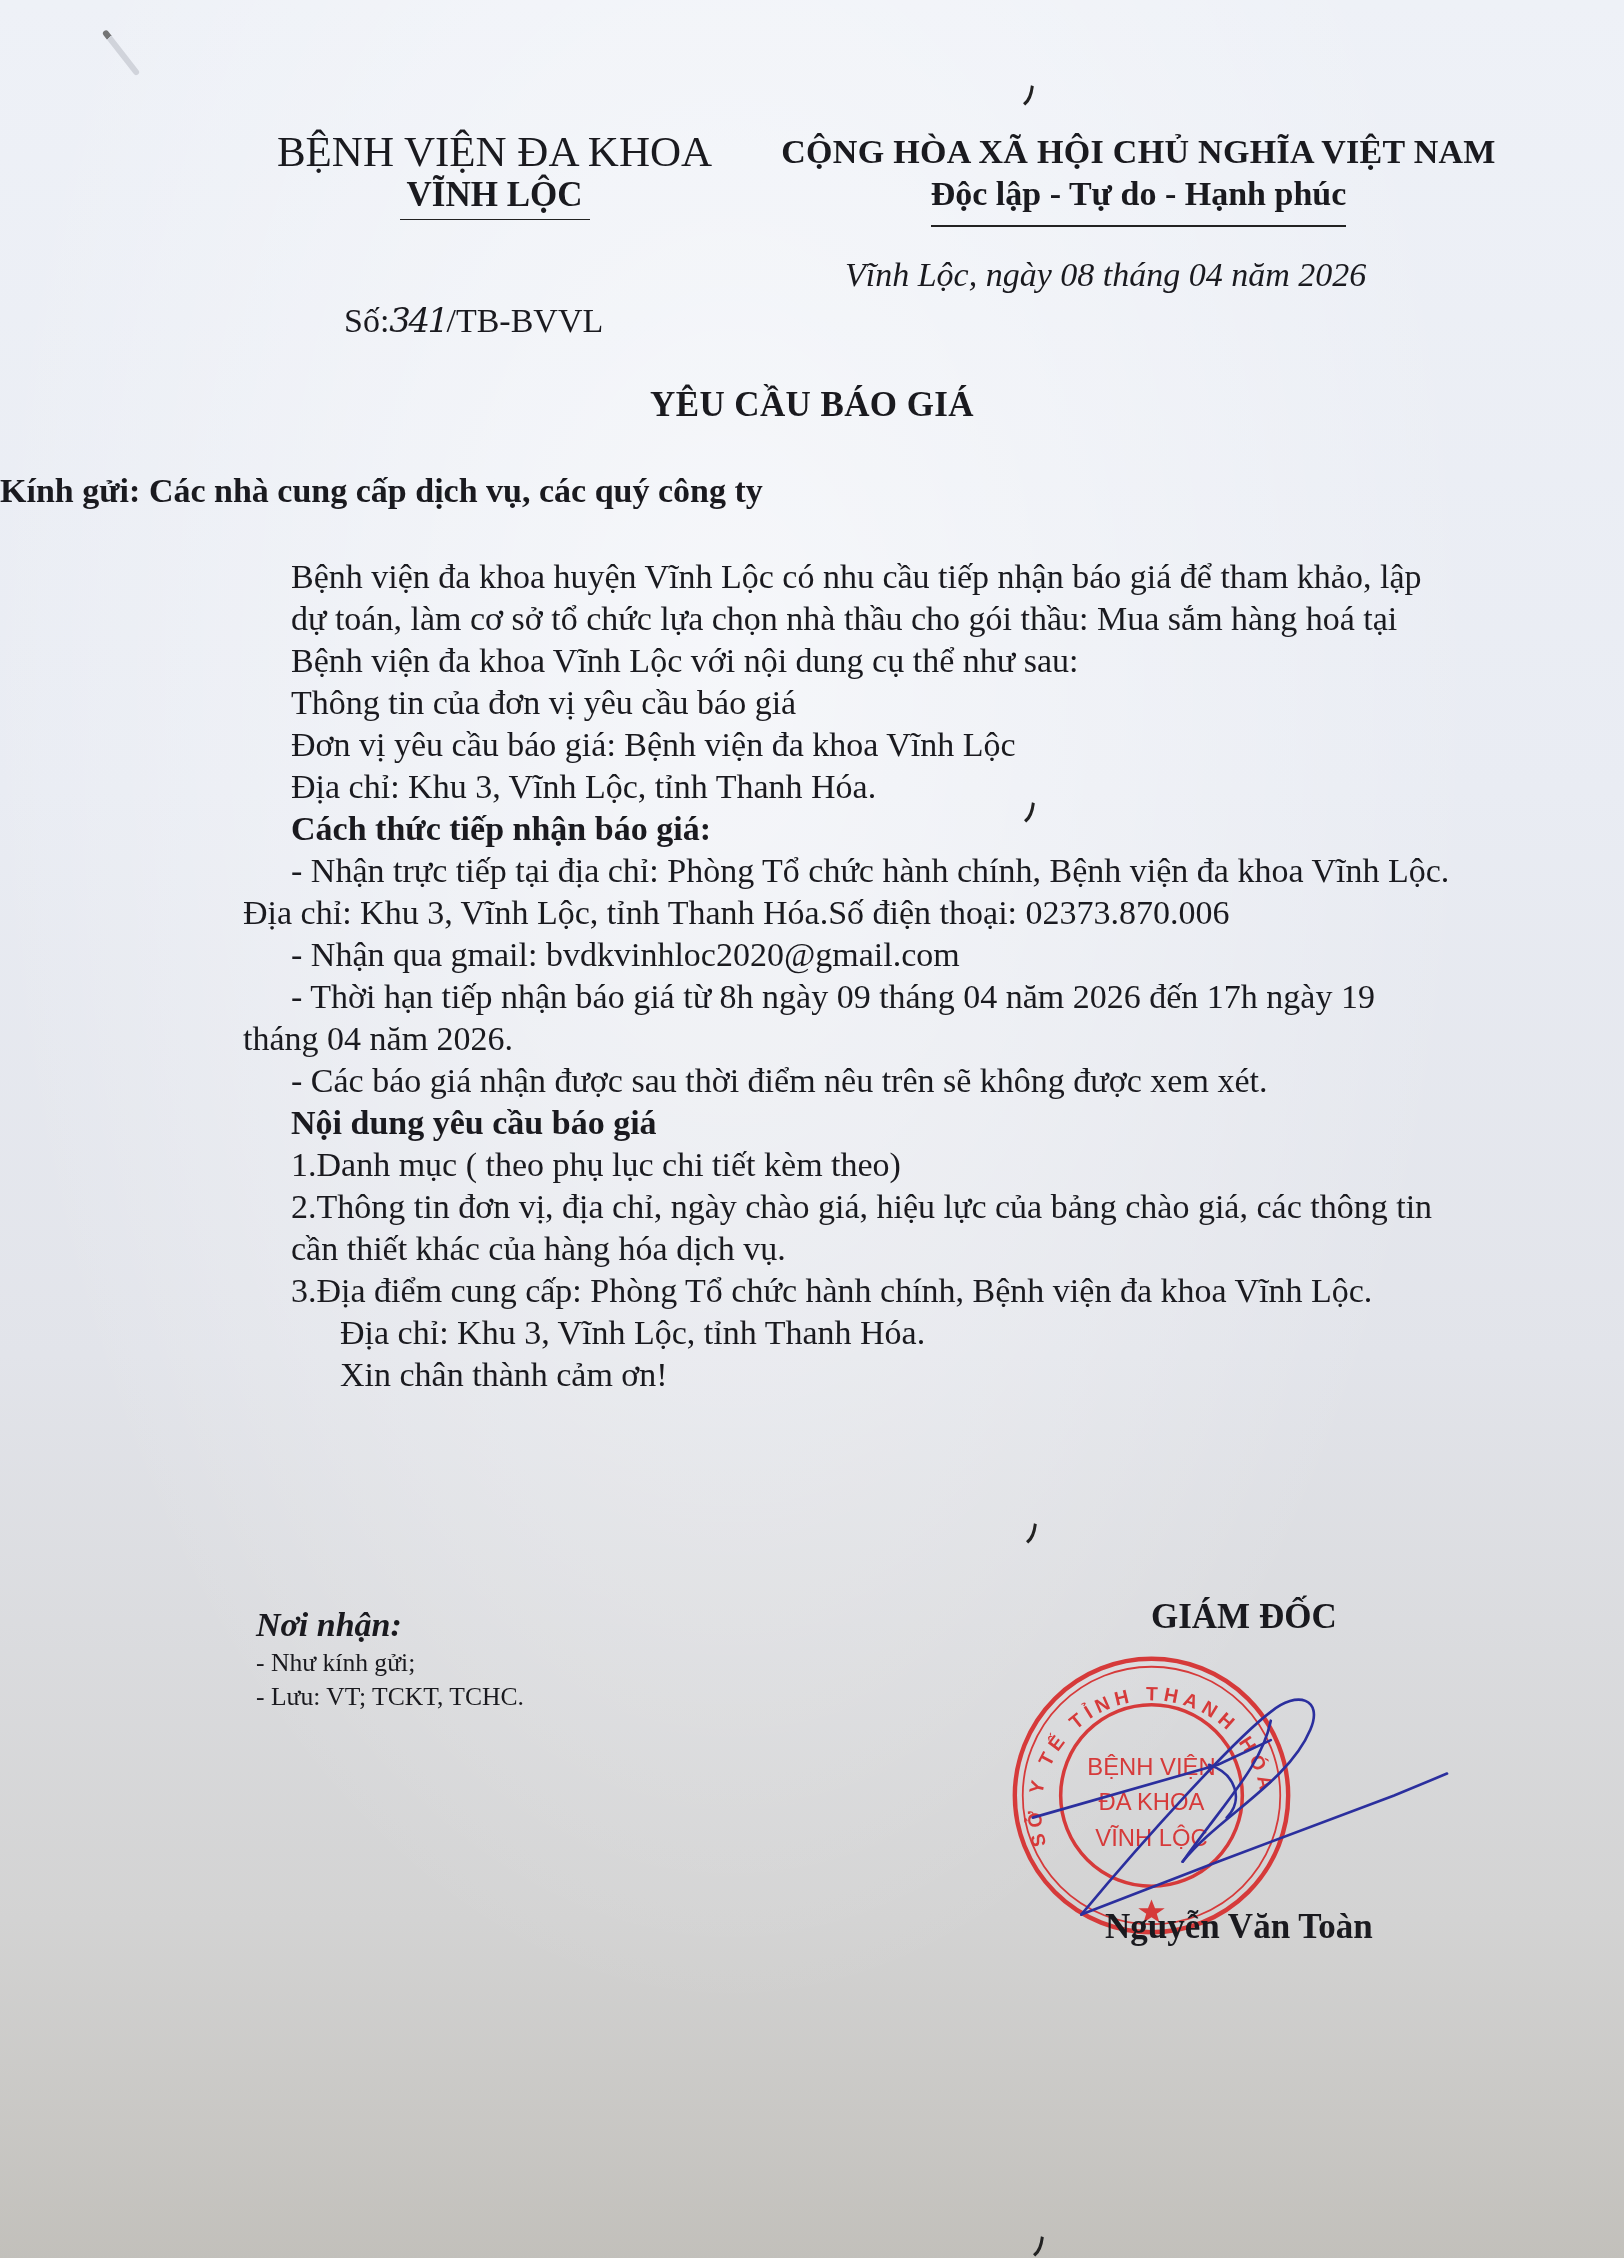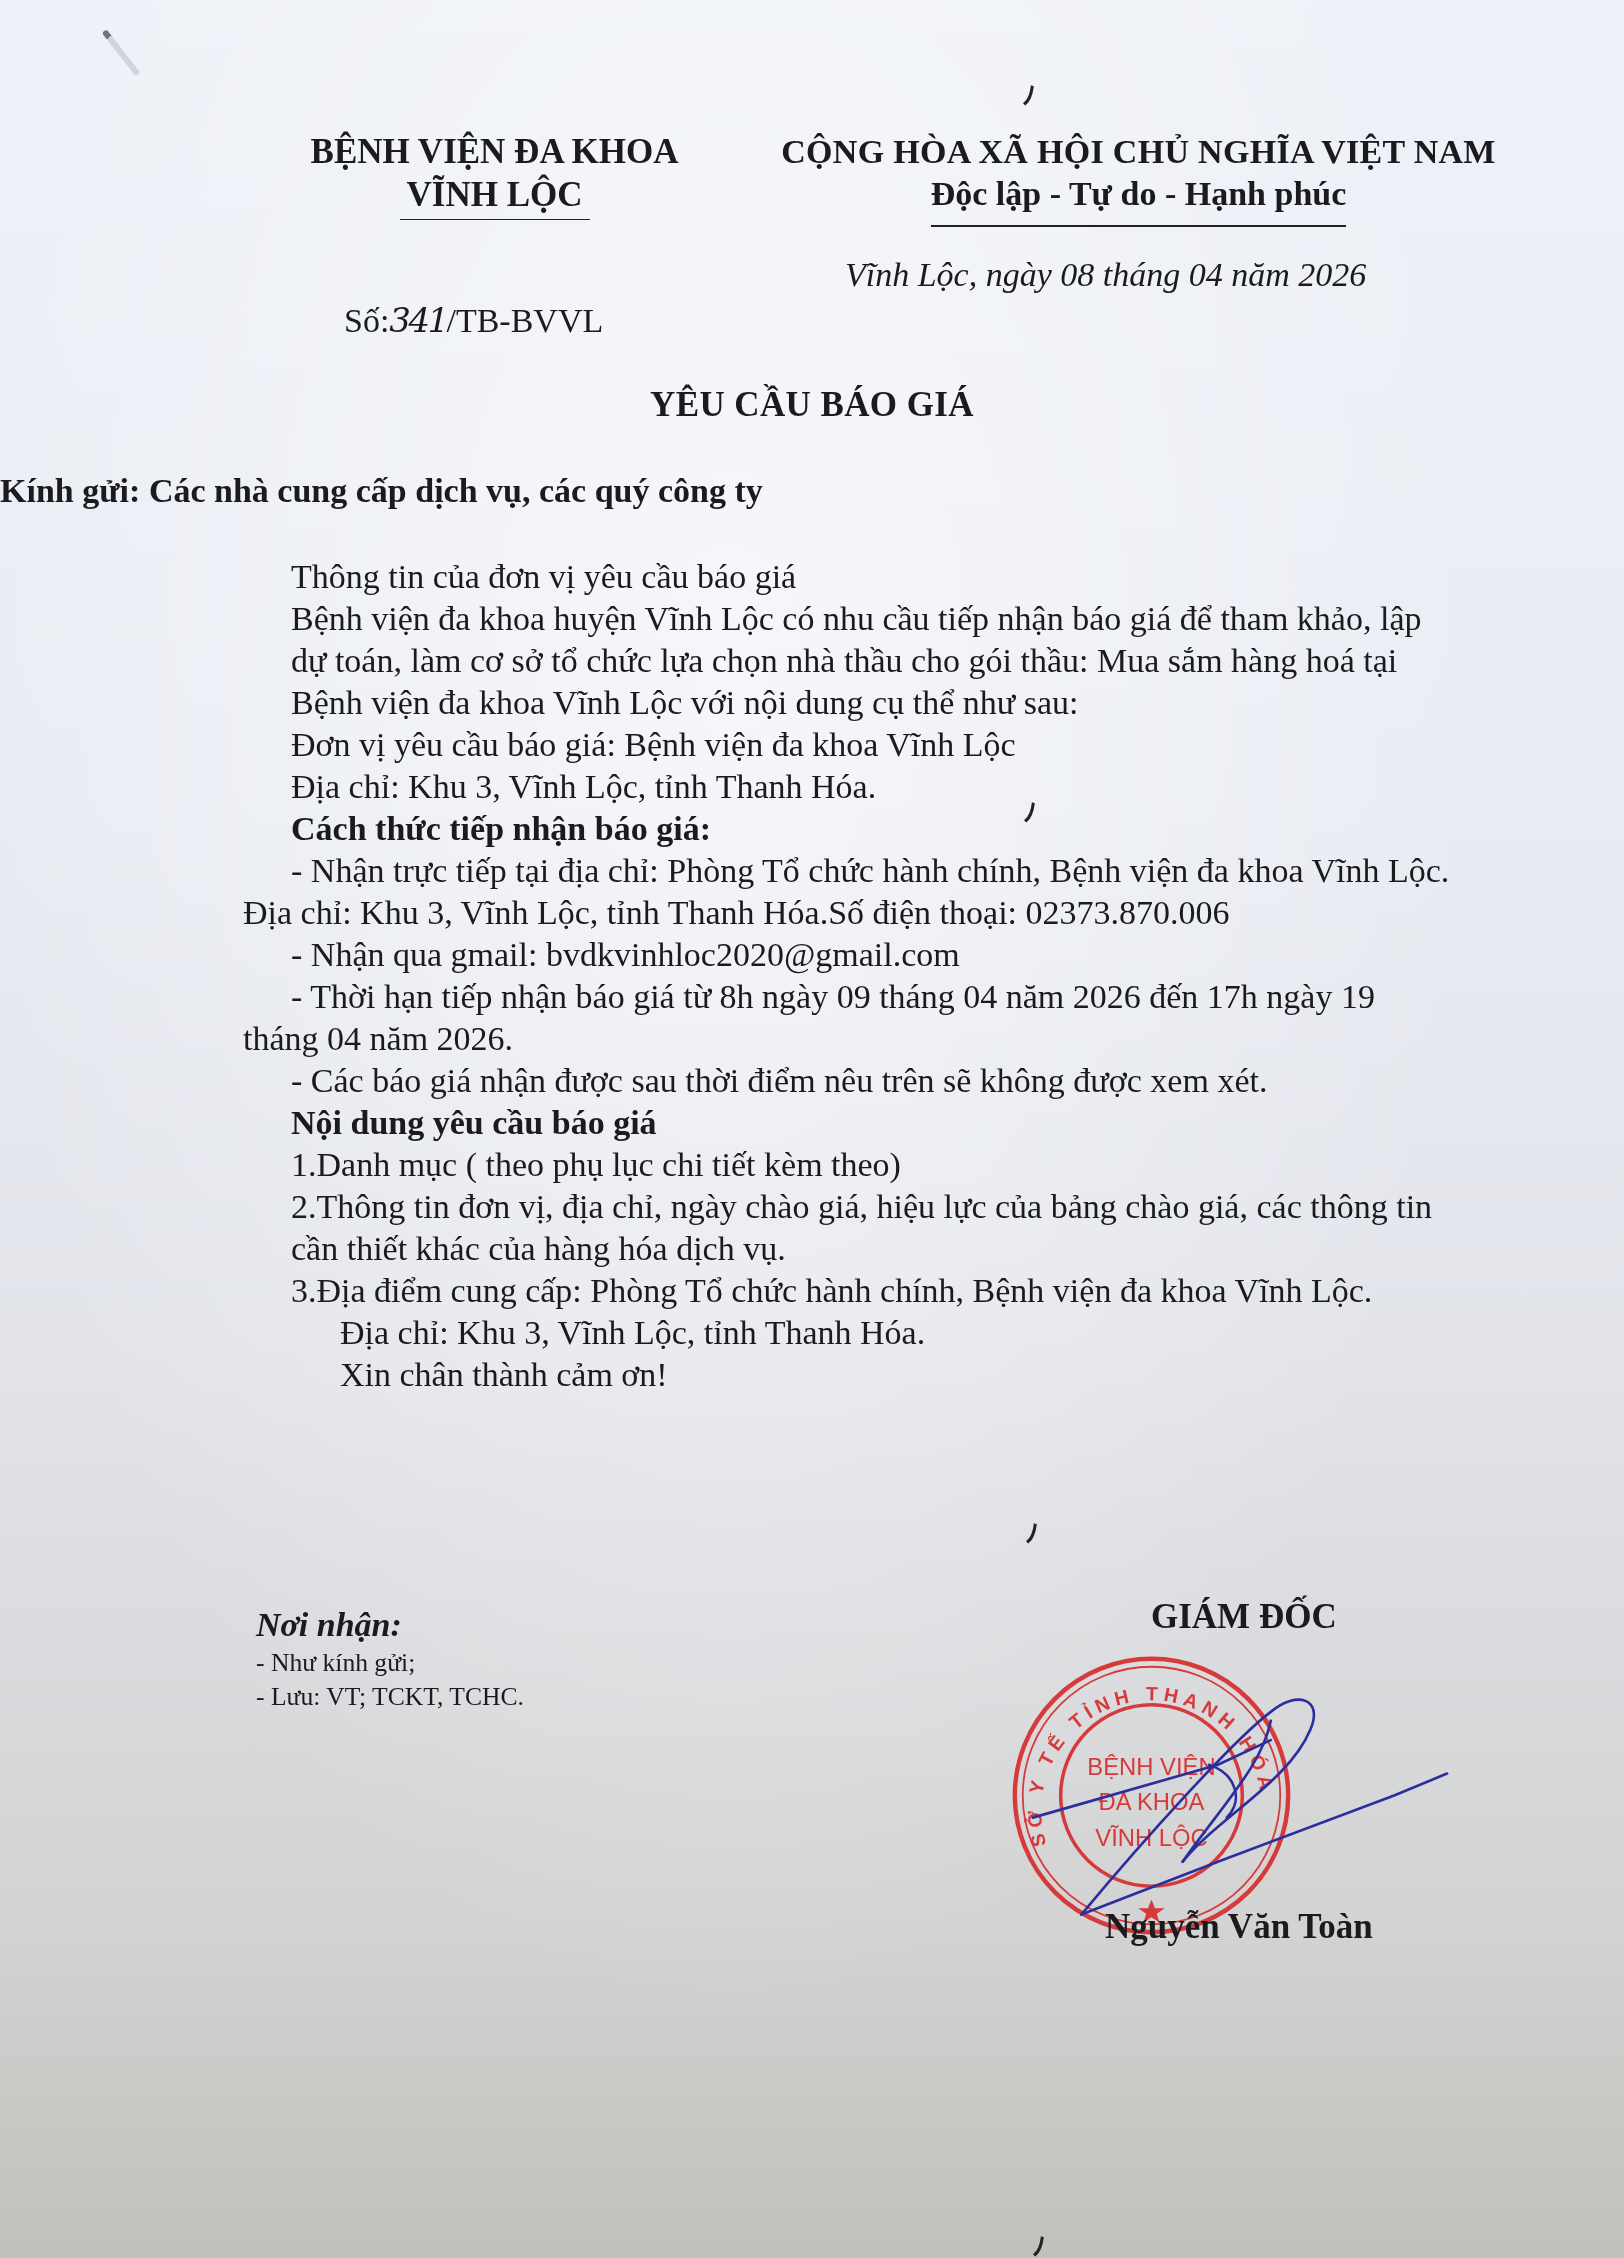--- a/index.html
+++ b/index.html
@@ -11,21 +11,21 @@
     }
     .paper-shade {
       position: absolute; inset: 0;
       background: radial-gradient(ellipse at 45% 30%, rgba(255,255,255,0.55), rgba(255,255,255,0) 60%);
       pointer-events: none;
     }
     .abs { position: absolute; }
     .pen-mark { left: 104px; top: 28px; width: 55px; height: 6.2px; background: linear-gradient(90deg,#555 0 15%, #c9ccd4 15% 100%); border-radius: 3.5px; transform: rotate(52deg); transform-origin: left center; opacity: .8; }
     .hdr-left { left: 265px; top: 131px; width: 459px; text-align: center; }
     .hdr-left .agency { font-size: 34px; line-height: 42px; }
-    .hdr-left .org { font-size: 35px; font-weight: bold; line-height: 42px; }
+    .hdr-left .org { font-size: 43px; font-weight: normal; line-height: 42px; }
     .hdr-left .org2 { font-size: 35px; font-weight: bold; line-height: 44px; display: inline-block; border-bottom: 1.8px solid #222; padding: 0 7px 1.8px; }
     .docno { left: 344px; top: 300px; font-size: 34px; }
     .docno .hand { font-family: "DejaVu Serif", serif; font-style: italic; letter-spacing: -2.6px; }
     .hdr-right { left: 759px; top: 131px; width: 759px; text-align: center; }
     .hdr-right .nation { font-size: 34px; font-weight: bold; line-height: 42px; letter-spacing: 0.3px; }
     .hdr-right .motto { font-size: 34px; font-weight: bold; line-height: 42px; display: inline-block; border-bottom: 2.2px solid #222; padding-bottom: 10px; }
     .dateline { left: 845px; top: 256px; font-size: 34px; font-style: italic; }
     .tick { font-size: 26.5px; font-weight: bold; color:#222; }
     .title { left: 0; width: 1624px; top: 385px; text-align: center; font-size: 35px; font-weight: bold; letter-spacing: 0.4px; }
     .salutation { left: 0; width: 1624px; top: 472px; font-size: 34px; font-weight: bold; }
@@ -60,22 +60,22 @@
 <div class="abs hdr-right">
   <div class="nation">CỘNG HÒA XÃ HỘI CHỦ NGHĨA VIỆT NAM</div>
   <div><span class="motto">Độc lập - Tự do - Hạnh phúc</span></div>
 </div>
 <div class="abs dateline">Vĩnh Lộc, ngày 08  tháng 04 năm 2026</div>
 
 <div class="abs title">YÊU CẦU BÁO GIÁ</div>
 <div class="abs salutation">Kính gửi: Các nhà cung cấp dịch vụ, các quý công ty</div>
 
 <div class="abs body">
+  <p class="ind1" style="text-indent:0;"><span>Bệnh viện đa khoa huyện Vĩnh Lộc có nhu cầu tiếp nhận báo giá để tham khảo, lập dự toán, làm cơ sở tổ chức lựa chọn nhà thầu cho gói thầu: Mua sắm hàng hoá tại Bệnh viện đa khoa Vĩnh Lộc  với nội dung cụ thể như sau:</span></p>
   <p class="ind1">Thông tin của đơn vị yêu cầu báo giá</p>
-  <p class="ind1" style="text-indent:0;"><span>Bệnh viện đa khoa huyện Vĩnh Lộc có nhu cầu tiếp nhận báo giá để tham khảo, lập dự toán, làm cơ sở tổ chức lựa chọn nhà thầu cho gói thầu: Mua sắm hàng hoá tại Bệnh viện đa khoa Vĩnh Lộc  với nội dung cụ thể như sau:</span></p>
   <p class="ind1">Đơn vị yêu cầu báo giá: Bệnh viện đa khoa  Vĩnh Lộc</p>
   <p class="ind1">Địa chỉ: Khu 3, Vĩnh Lộc, tỉnh Thanh Hóa.</p>
   <p class="ind1 b">Cách thức tiếp nhận báo giá:</p>
   <p style="text-indent:48px;">- Nhận trực tiếp tại địa chỉ: Phòng Tổ chức hành chính, Bệnh viện đa khoa Vĩnh Lộc. Địa chỉ: Khu 3, Vĩnh Lộc, tỉnh Thanh Hóa.Số điện thoại: 02373.870.006</p>
   <p class="ind1"><span>- Nhận qua gmail: </span><span>bvdkvinhloc2020@gmail.com</span></p>
   <p style="text-indent:48px;">- Thời hạn tiếp nhận báo giá từ 8h ngày 09 tháng 04 năm 2026 đến 17h ngày 19  tháng 04 năm 2026.</p>
   <p class="ind1">- Các báo giá nhận được sau thời điểm nêu trên sẽ không được xem xét.</p>
   <p class="ind1 b">Nội dung yêu cầu báo giá</p>
   <p class="ind1">1.Danh mục  ( theo phụ lục chi tiết kèm theo)</p>
   <p class="ind1">2.Thông tin đơn vị, địa chỉ, ngày chào giá, hiệu lực của bảng chào giá, các thông tin cần thiết khác của hàng hóa dịch vụ.</p>

